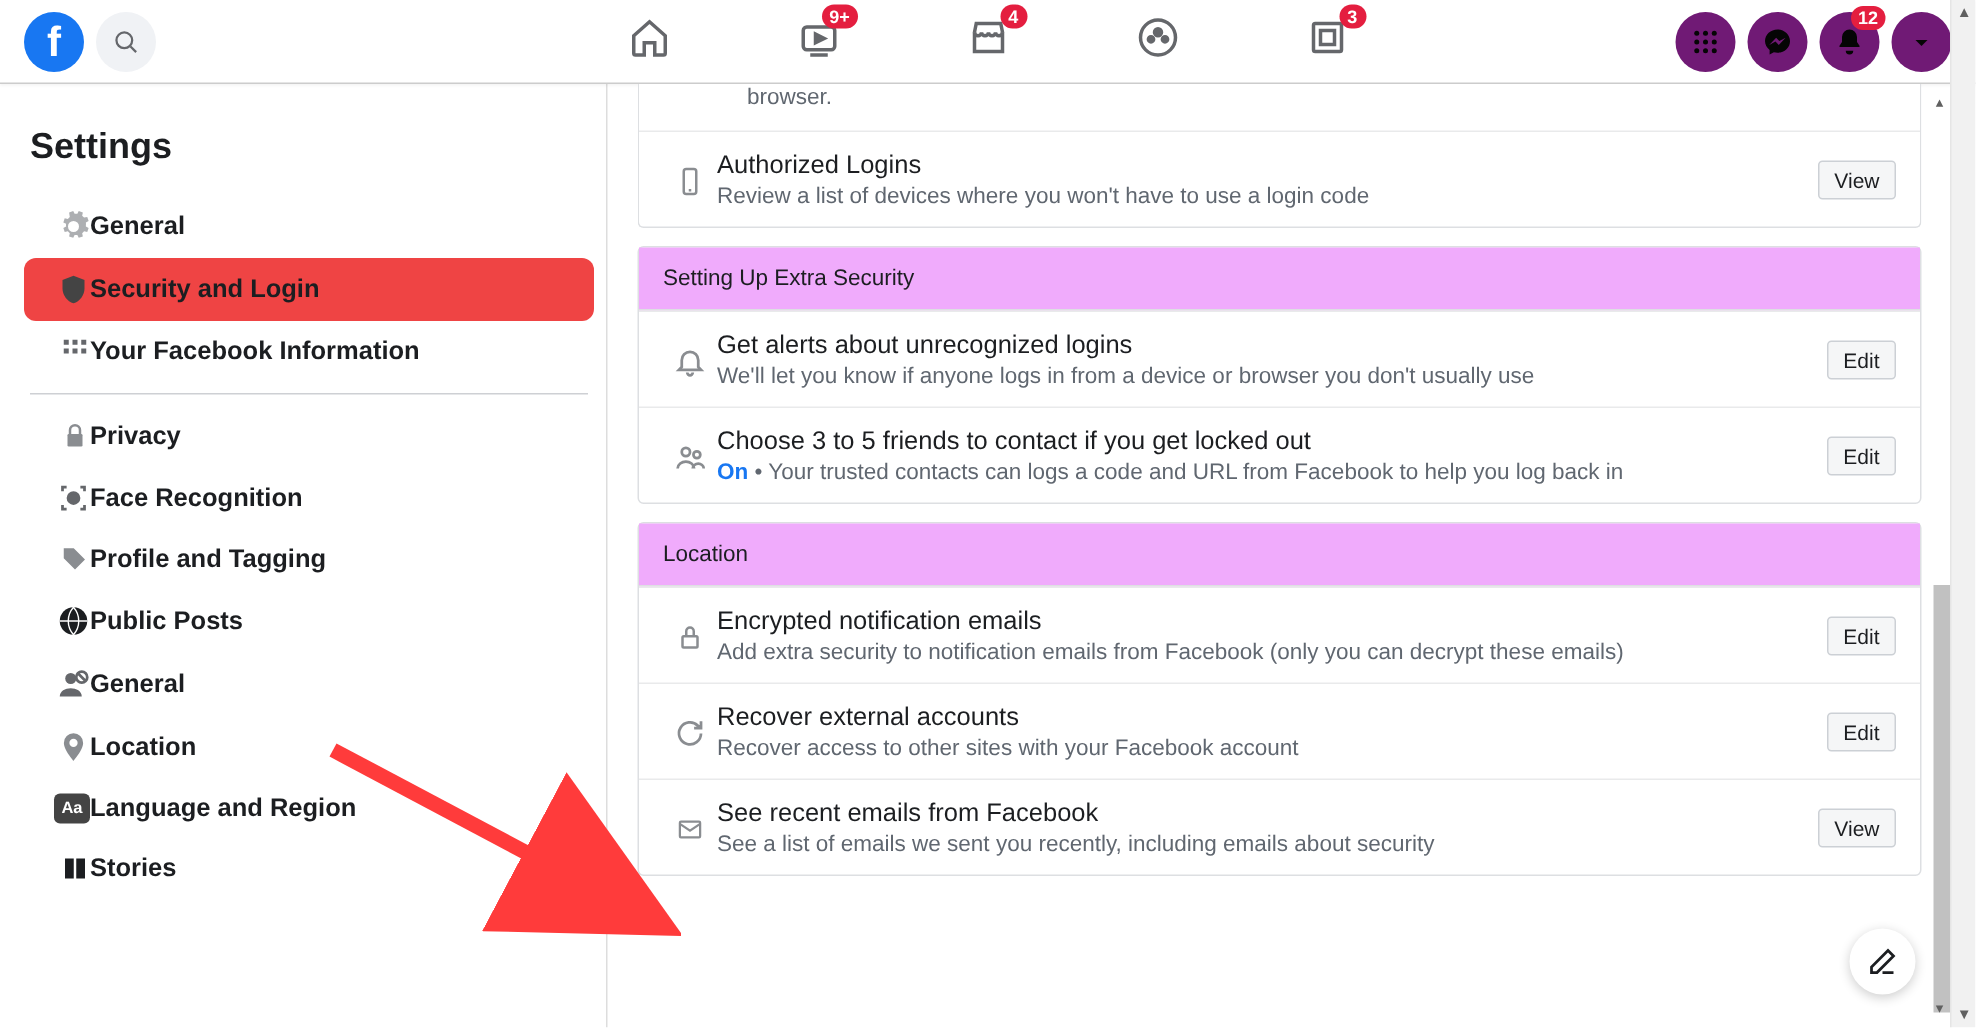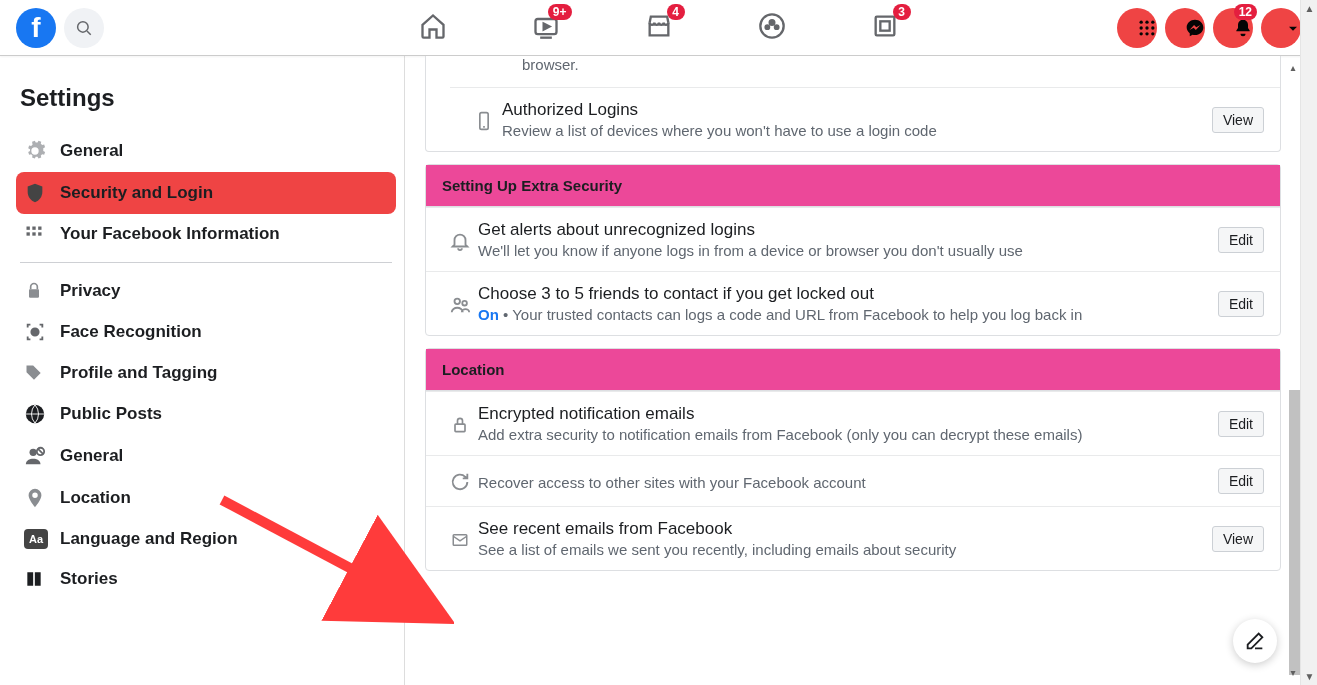--- a/index.html
+++ b/index.html
@@ -6,44 +6,44 @@
   body { font-family: Helvetica, Arial, sans-serif; background: #fff; color: #1c1e21; width: 1317px; height: 685px; overflow: hidden; position: relative; }
   
   
   .topbar { height: 56px; background: #fff; border-bottom: 1px solid #ccc; display: flex; align-items: center; padding: 0 16px; position: relative; box-shadow: 0 1px 2px rgba(0,0,0,0.05); }
   .logo { width: 40px; height: 40px; border-radius: 50%; background: #1877f2; display: flex; align-items: center; justify-content: center; color: #fff; font-weight: bold; font-size: 28px; font-family: sans-serif; }
   .search-circle { width: 40px; height: 40px; border-radius: 50%; background: #f0f2f5; margin-left: 8px; display: flex; align-items: center; justify-content: center; }
   .center-icons { position: absolute; left: 50%; transform: translateX(-50%); display: flex; gap: 85px; align-items: center; }
   .center-icon { position: relative; color: #65676b; cursor: pointer; }
   .badge { position: absolute; top: -8px; right: -12px; background: #e41e3f; color: #fff; font-size: 12px; font-weight: bold; border-radius: 10px; padding: 1px 5px; min-width: 18px; text-align: center; }
   .right-icons { margin-left: auto; display: flex; gap: 8px; align-items: center; }
-  .round-btn { width: 40px; height: 40px; border-radius: 50%; background: #ef4444; display: flex; align-items: center; justify-content: flex-end; cursor: pointer; position: relative; }
+  .round-btn { width: 40px; height: 40px; border-radius: 50%; background: #701a75; display: flex; align-items: center; justify-content: center; cursor: pointer; position: relative; }
   
   
   .scroll-track { position: absolute; right: 0; top: 0; width: 17px; height: 685px; background: #f1f1f1; border-left: 1px solid #e5e5e5; }
   .scroll-up { position: absolute; top: 0; width: 17px; height: 17px; display:flex; align-items:center; justify-content:center; font-size:10px; color:#606060;}
   .scroll-down { position: absolute; bottom: 0; width: 17px; height: 17px; display:flex; align-items:center; justify-content:center; font-size:10px; color:#606060;}
   .inner-scroll { position: absolute; right: 17px; top: 60px; width: 14px; height: 620px; }
   .inner-thumb { position: absolute; right: 0; top: 330px; width: 11px; height: 285px; background: #c1c1c1; border-radius: 0; }
   .inner-up { position:absolute; top: 2px; right:0; width:14px; text-align:center; font-size:10px; color:#606060;}
   .inner-down { position:absolute; bottom:2px; right:0; width:14px; text-align:center; font-size:10px; color:#606060;}
 
   
   .content-wrap { display: flex; height: calc(685px - 56px); }
   .sidebar { width: 405px; border-right: 1px solid #ddd; padding: 18px 8px 4px 16px; }
   .sidebar h1 { font-size: 24px; font-weight: bold; margin: 10px 4px 18px 4px; }
   .side-item { display: flex; align-items: center; padding: 10px 8px; border-radius: 8px; cursor: pointer; font-size: 17px; font-weight: 600; color: #1c1e21; }
   .side-item.active { background: #ef4444; }
-  .side-icon { width: 36px; display: flex; align-items: center; justify-content: flex-start; color: #444; }
+  .side-icon { width: 36px; display: flex; align-items: center; justify-content: flex-end; color: #444; }
   .side-divider { border: none; border-top: 1px solid #ced0d4; margin: 8px 4px; }
 
   
   .main { flex: 1; padding: 0 36px 0 20px; overflow: hidden; position: relative; }
   .card { border: 1px solid #dddfe2; border-radius: 4px; margin-bottom: 12px; background: #fff; }
-  .card-header { background: #ec4899; padding: 12px 16px; font-weight: bold; font-size: 15px; border-bottom: 1px solid #dddfe2; }
+  .card-header { background: #f0abfc; padding: 12px 16px; font-weight: normal; font-size: 15px; border-bottom: 1px solid #dddfe2; }
   .row { display: flex; align-items: center; padding: 12px 16px; border-top: 1px solid #e9eaeb; }
   .row:first-of-type { border-top: none; }
   .row-icon { width: 36px; display: flex; align-items: flex-start; justify-content: center; color: #8a8d91; padding-top: 2px; }
   .row-text { flex: 1; }
   .row-title { font-size: 17px; color: #1c1e21; }
   .row-desc { font-size: 15px; color: #606770; margin-top: 2px; }
   .row-desc .on { color: #1877f2; font-weight: bold; }
   .action-btn { background: #f5f6f7; border: 1px solid #ccd0d5; border-radius: 3px; padding: 4px 10px; font-weight: normal; font-size: 14px; cursor: pointer; color: #1c1e21; }
   
   .partial-desc { padding: 0 16px 14px 72px; font-size: 15px; color: #606770; }
@@ -238,21 +238,21 @@
           <svg width="20" height="20" viewBox="0 0 24 24" fill="#1c1e21">
             <path d="M4 4h7v16H4zM13 4h7v16h-7z"></path>
           </svg>
         </span>
       <span>Stories</span>
     </div>
   </div>
 
   <div class="main">
 
-    <div class="card" style="border-top:none; border-top-left-radius:0; border-top-right-radius:0;padding-left:24px;">
+    <div class="card" style="border-top:none; border-top-left-radius:0; border-top-right-radius:0;">
       <div class="partial-desc">browser.</div>
       <div class="row">
         <div class="row-icon">
             <svg width="20" height="24" viewBox="0 0 24 24" fill="none" stroke="#8a8d91" stroke-width="2">
               <rect x="7" y="2" width="10" height="20" rx="2"></rect>
               <line x1="11" y1="19" x2="13" y2="19"></line>
             </svg>
           </div>
         <div class="row-text">
           <div class="row-title">Authorized Logins</div>
@@ -307,20 +307,21 @@
         </div>
         <button class="action-btn">Edit</button>
       </div>
       <div class="row">
         <div class="row-icon">
             <svg width="22" height="22" viewBox="0 0 24 24" fill="none" stroke="#8a8d91" stroke-width="2">
               <path d="M20 12a8 8 0 1 1-2.3-5.7L20 8M20 3v5h-5"></path>
             </svg>
           </div>
         <div class="row-text">
+          <div class="row-title">Recover external accounts</div>
           <div class="row-desc">Recover access to other sites with your Facebook account</div>
         </div>
         <button class="action-btn">Edit</button>
       </div>
       <div class="row">
         <div class="row-icon">
             <svg width="22" height="18" viewBox="0 0 24 24" fill="none" stroke="#8a8d91" stroke-width="2">
               <rect x="3" y="5" width="18" height="14" rx="1"></rect>
               <path d="M3 7l9 6 9-6"></path>
             </svg>

